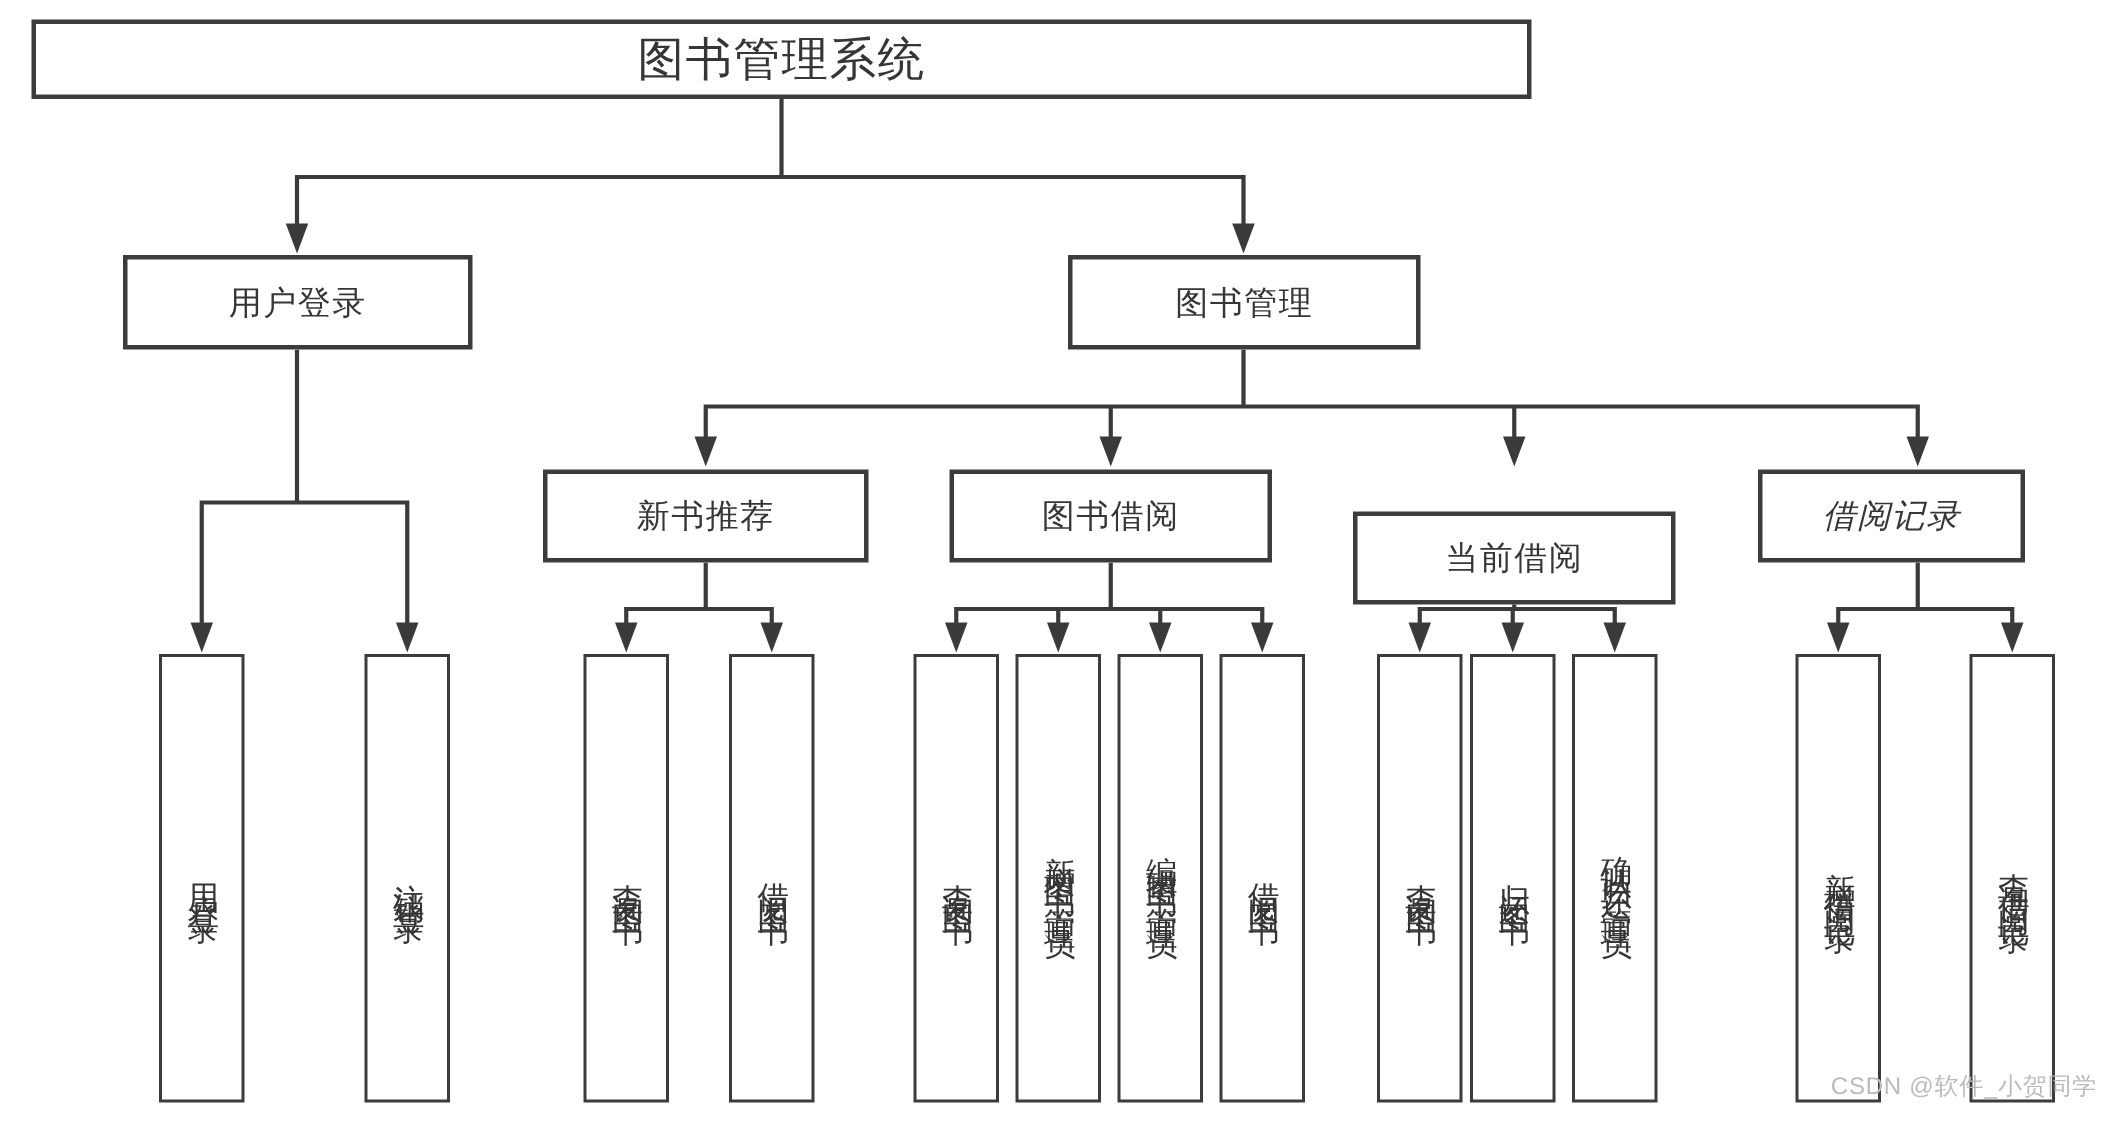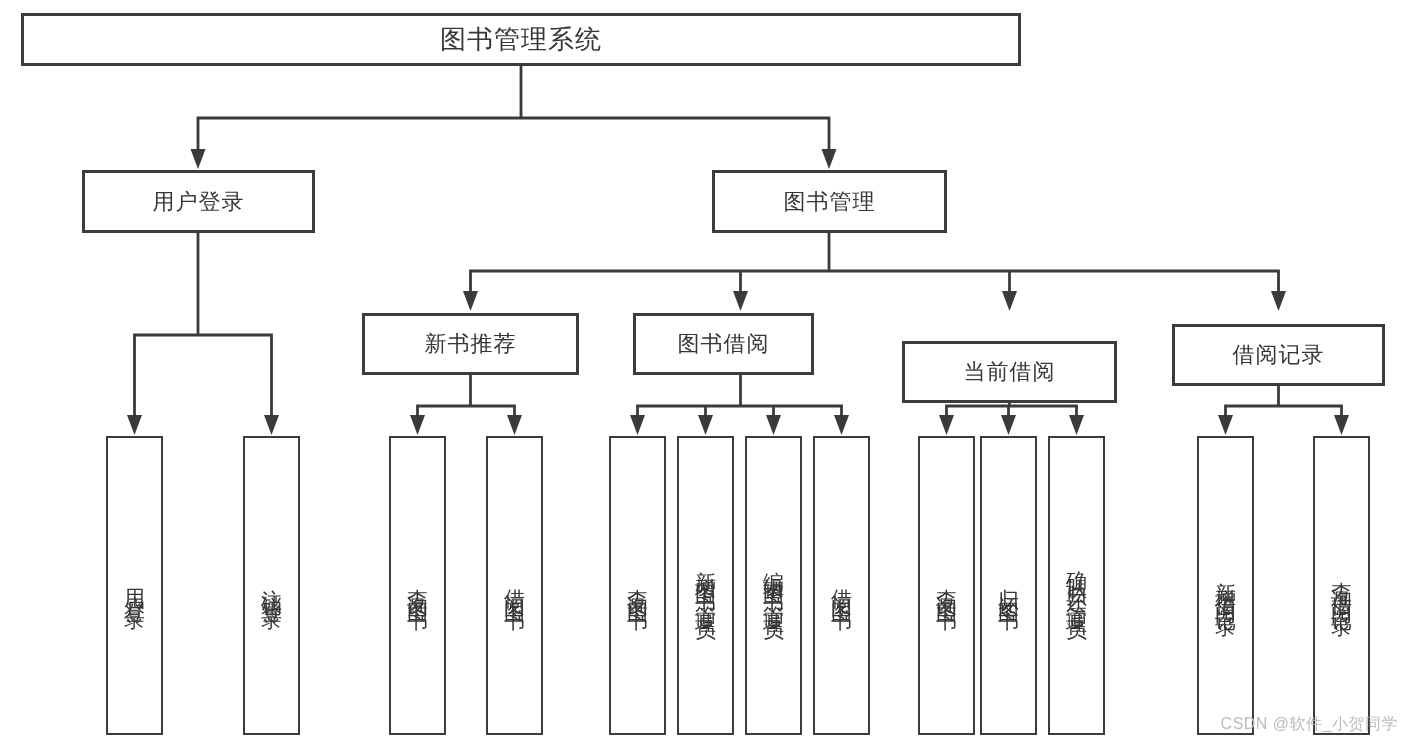--- a/index.html
+++ b/index.html
@@ -15,21 +15,21 @@
   }
   .connectors{position:absolute;left:0;top:0;}
   .connectors path{stroke:var(--line); stroke-width:2.8; fill:none; stroke-linejoin:miter;}
   .connectors polygon{fill:var(--line); stroke:none;}
   .node{
     position:absolute; box-sizing:border-box; background:var(--background);
     border:3px solid var(--box_border);
     display:flex; align-items:center; justify-content:center;
     font-size:22px; letter-spacing:1px; white-space:nowrap;
   }
-  .node.root{font-size:26px;}
+  .node.root{font-size:31px;}
   .node.leaf{border-width:2.5px; white-space:normal;}
   .leaf .v{
     writing-mode:vertical-lr; text-orientation:mixed;
     letter-spacing:7px; line-height:1.15; font-size:21px;
     max-height:288px; word-break:break-all;
   }
   .watermark{
     position:absolute; top:714px; right:7px; z-index:5;
     color:var(--watermark); font-size:16px; letter-spacing:0.5px;
   }
@@ -87,23 +87,23 @@
     <polygon points="1218,415 1233,415 1225.5,435"></polygon>
     <polygon points="1334,415 1349,415 1341.5,435"></polygon>
   </svg>
 
   <div class="node root" style="left:21px;top:13px;width:1000px;height:53px;">图书管理系统</div>
 
   <div class="node" style="left:82px;top:170px;width:233px;height:63px;">用户登录</div>
   <div class="node" style="left:712px;top:170px;width:235px;height:63px;">图书管理</div>
 
   <div class="node" style="left:362px;top:313px;width:217px;height:62px;">新书推荐</div>
-  <div class="node" style="left:633px;top:313px;width:181px;height:62px;">图书借阅</div>
+  <div class="node" style="left:633px;top:313px;width:215px;height:62px;">图书借阅</div>
   <div class="node" style="left:902px;top:313px;width:215px;height:62px;margin-top:28px;">当前借阅</div>
-  <div class="node" style="left:1172px;top:324px;width:213px;height:62px;">借阅记录</div>
+  <div class="node" style="left:1172px;top:313px;width:178px;height:62px;font-style:italic;">借阅记录</div>
 
   <div class="node leaf" style="left:106px;top:436px;width:57px;height:299px;">
     <span class="v">用户登录</span>
   </div>
   <div class="node leaf" style="left:243px;top:436px;width:57px;height:299px;">
     <span class="v">注销登录</span>
   </div>
 
   <div class="node leaf" style="left:389px;top:436px;width:57px;height:299px;">
     <span class="v">查询图书</span>

